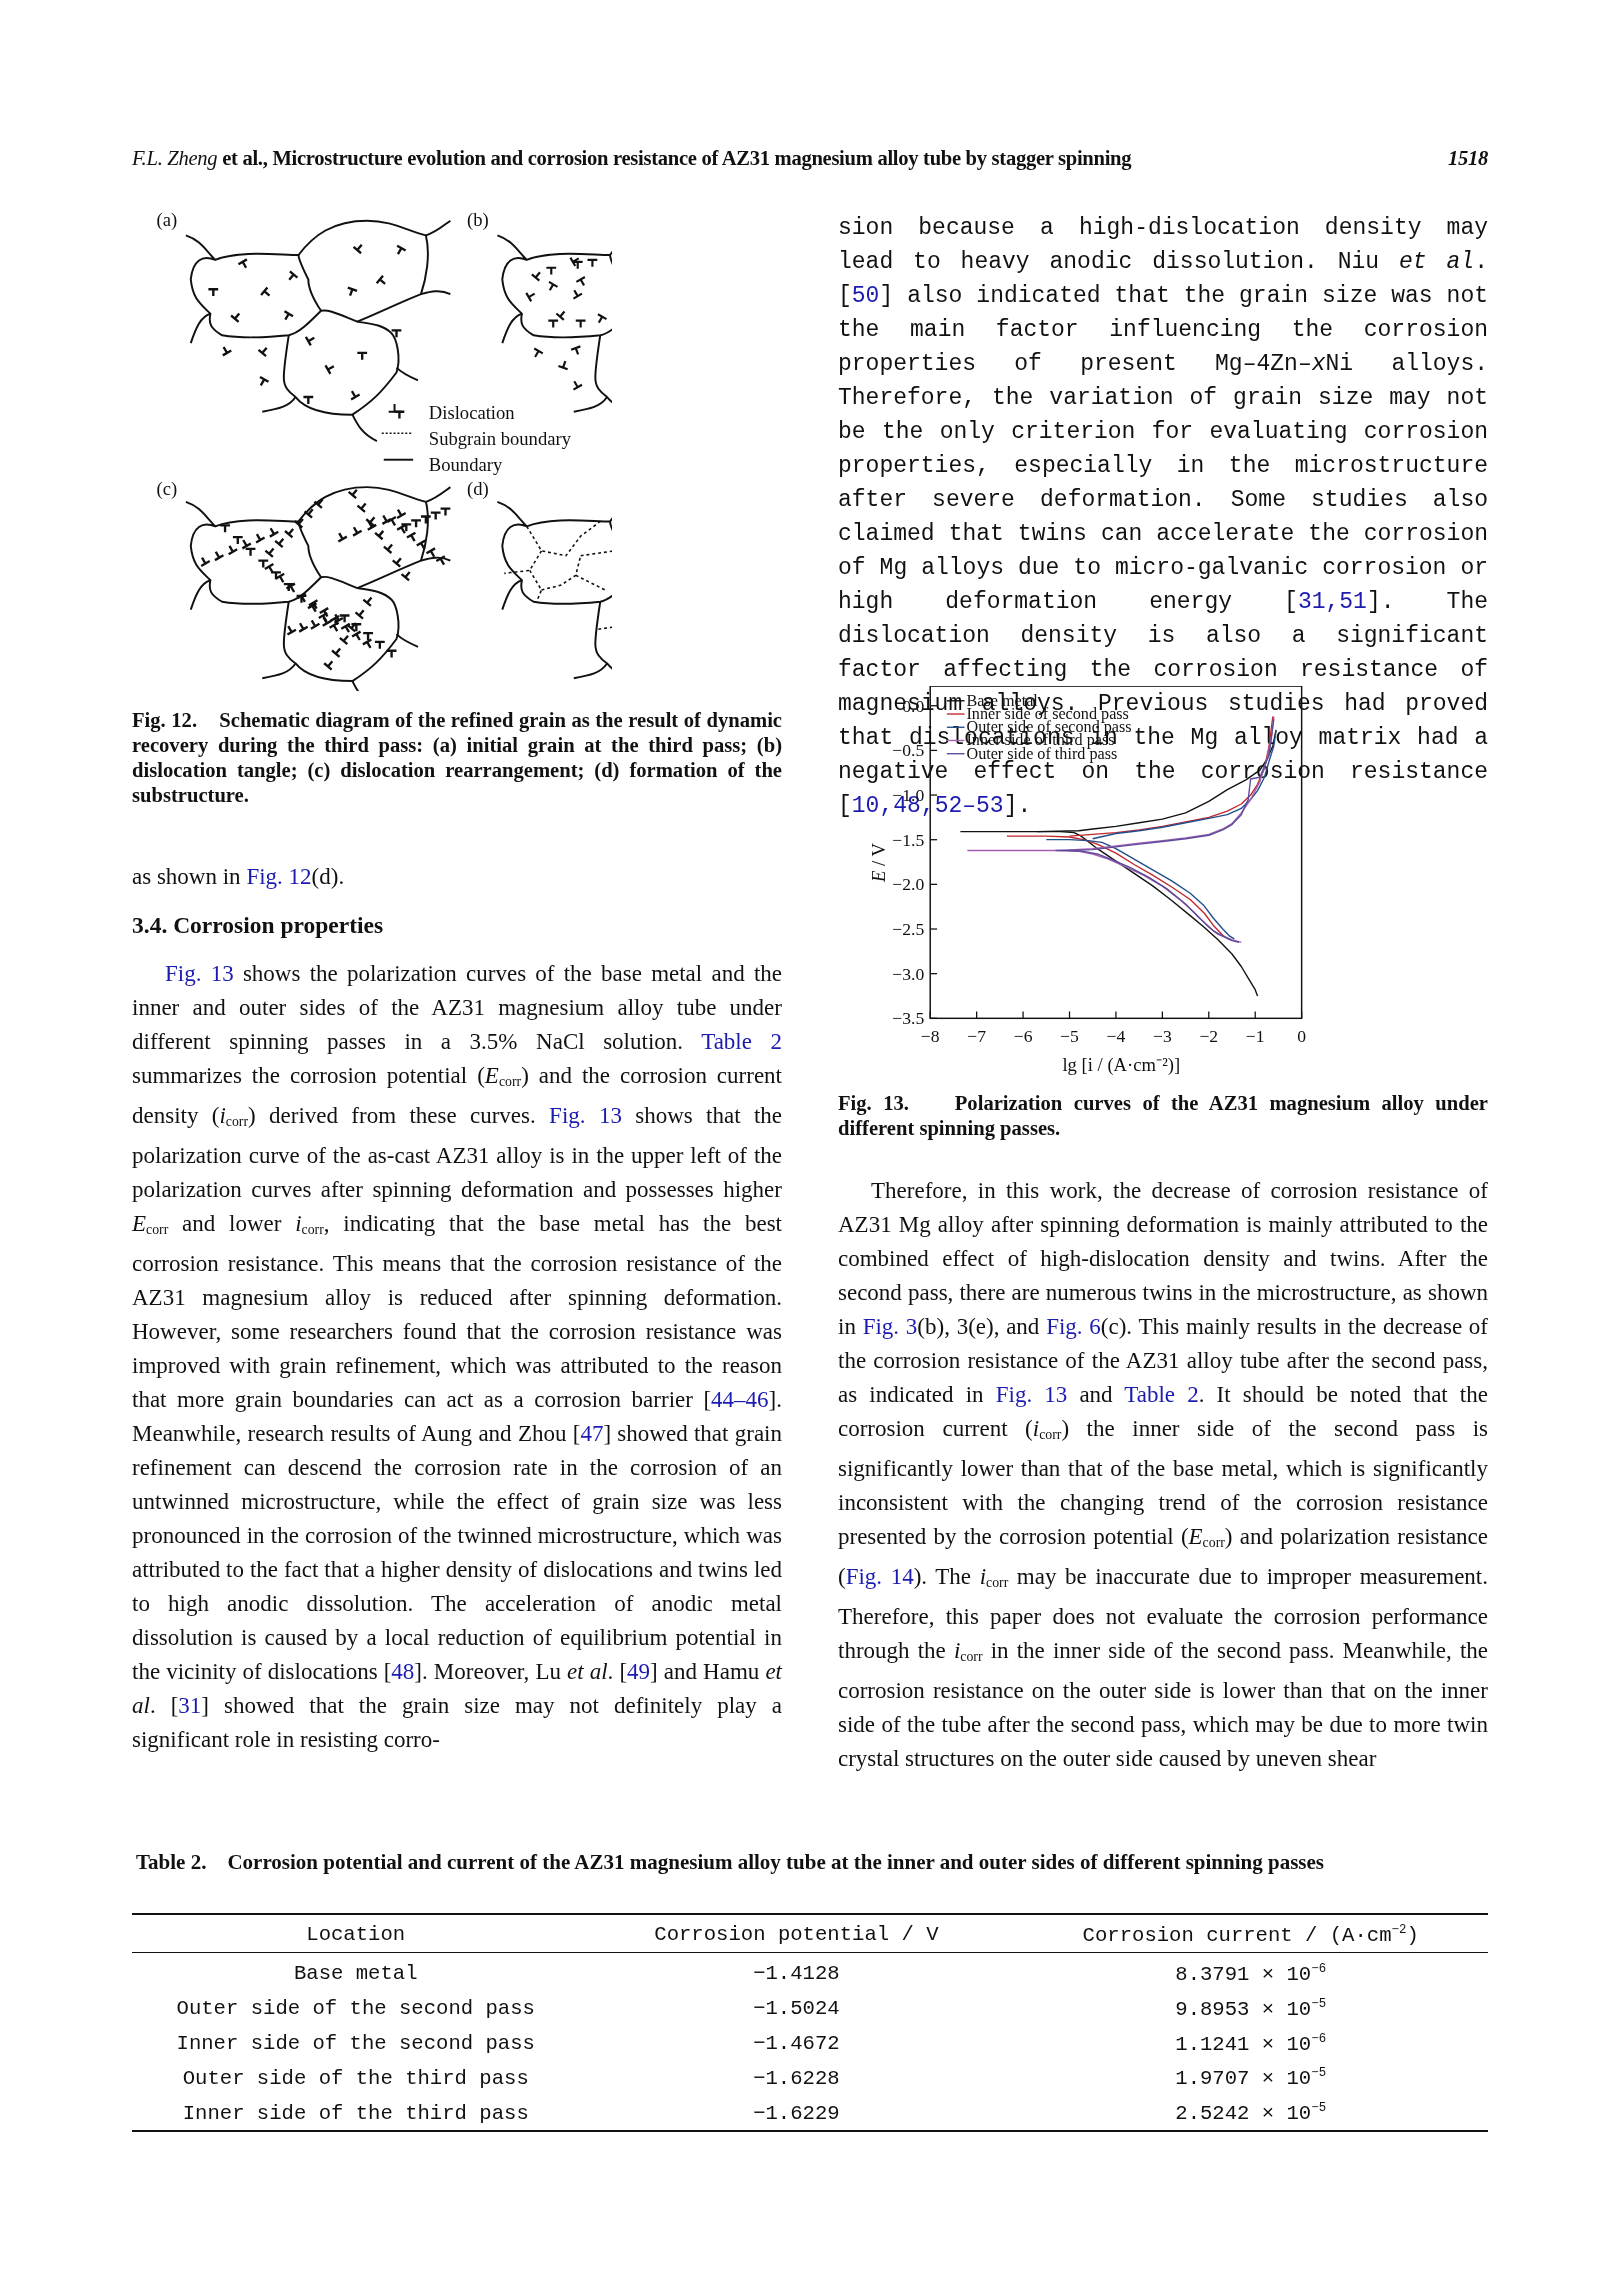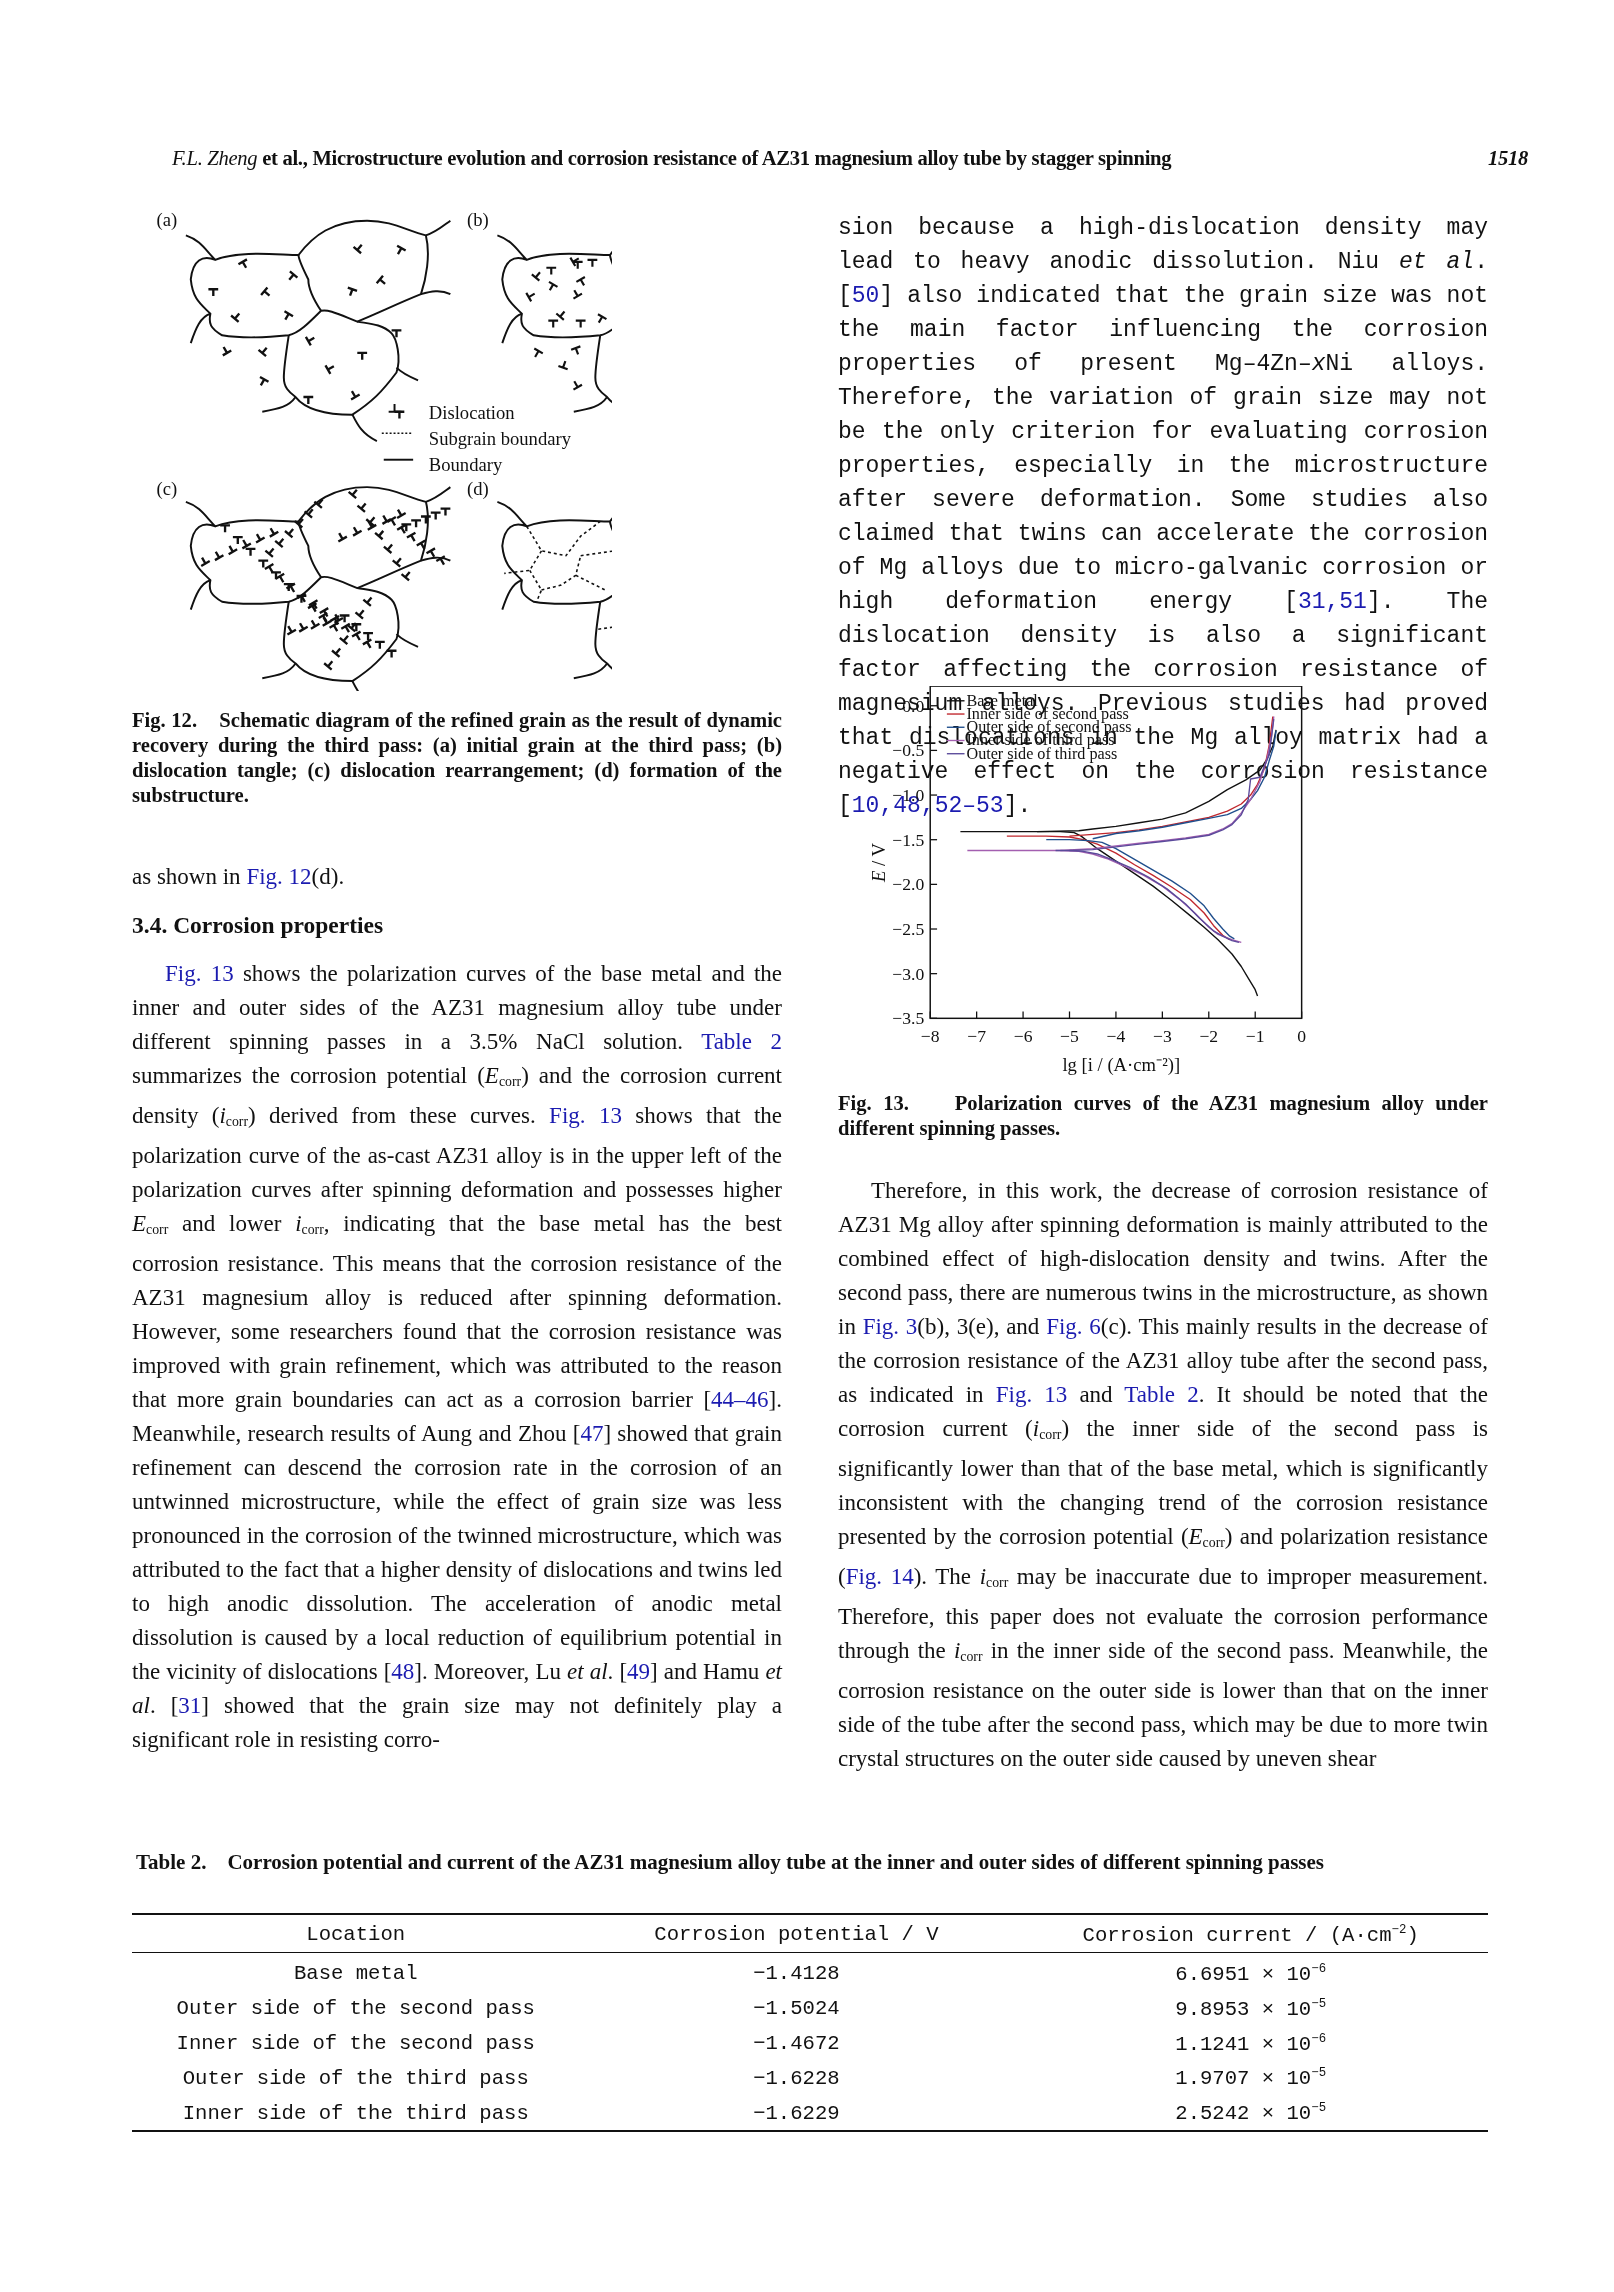--- a/index.html
+++ b/index.html
@@ -1,19 +1,19 @@
 <!DOCTYPE html>
 <html><head>
 <meta charset="utf-8">
 <style>
   html, body { margin: 0; padding: 0; background: #ffffff; }
   body { width: 1614px; height: 2293px; position: relative; overflow: hidden;
          font-family: "Liberation Serif", "DejaVu Serif", serif; color: #111; }
   .abs { position: absolute; }
-  .running-head { left: 132px; top: 147px; width: 1356px; font-size: 20.6px; font-weight: bold; display: flex; justify-content: space-between; letter-spacing: -0.3px; margin-left: 40px; }
+  .running-head { left: 132px; top: 147px; width: 1356px; font-size: 20.6px; font-weight: bold; display: flex; justify-content: space-between; letter-spacing: -0.3px; }
   .running-head i { font-weight: normal; }
   .pageno { font-style: italic; }
   .col { font-size: 23px; line-height: 34px; text-align: justify; }
   .col p { margin: 0; }
   .col .indent { text-indent: 33px; }
   .link { color: #1b1bb0; }
   .caption { font-size: 20.6px; font-weight: bold; line-height: 25px; text-align: justify; }
   .section-heading { font-size: 23.5px; font-weight: bold; }
   sub { font-size: 60%; vertical-align: -2.9px; }
   sup { font-size: 60%; vertical-align: 7.8px; }
@@ -330,21 +330,21 @@
       <tr>
         <th style="width:33%">Location</th>
         <th style="width:32%">Corrosion potential / V</th>
         <th><span>Corrosion current / (A·cm</span><sup>−2</sup><span>)</span></th>
       </tr>
     </thead>
     <tbody id="table-body">
         <tr>
           <td style="padding-top: 5.9px;">Base metal</td>
           <td style="padding-top: 5.9px;">−1.4128</td>
-          <td style="padding-top: 5.9px;"><span>6.6951 × 10</span><sup>−6</sup></td>
+          <td style="padding-top: 5.9px;"><span>8.3791 × 10</span><sup>−6</sup></td>
         </tr>
         <tr>
           <td>Outer side of the second pass</td>
           <td>−1.5024</td>
           <td><span>9.8953 × 10</span><sup>−5</sup></td>
         </tr>
         <tr>
           <td>Inner side of the second pass</td>
           <td>−1.4672</td>
           <td><span>1.1241 × 10</span><sup>−6</sup></td>

